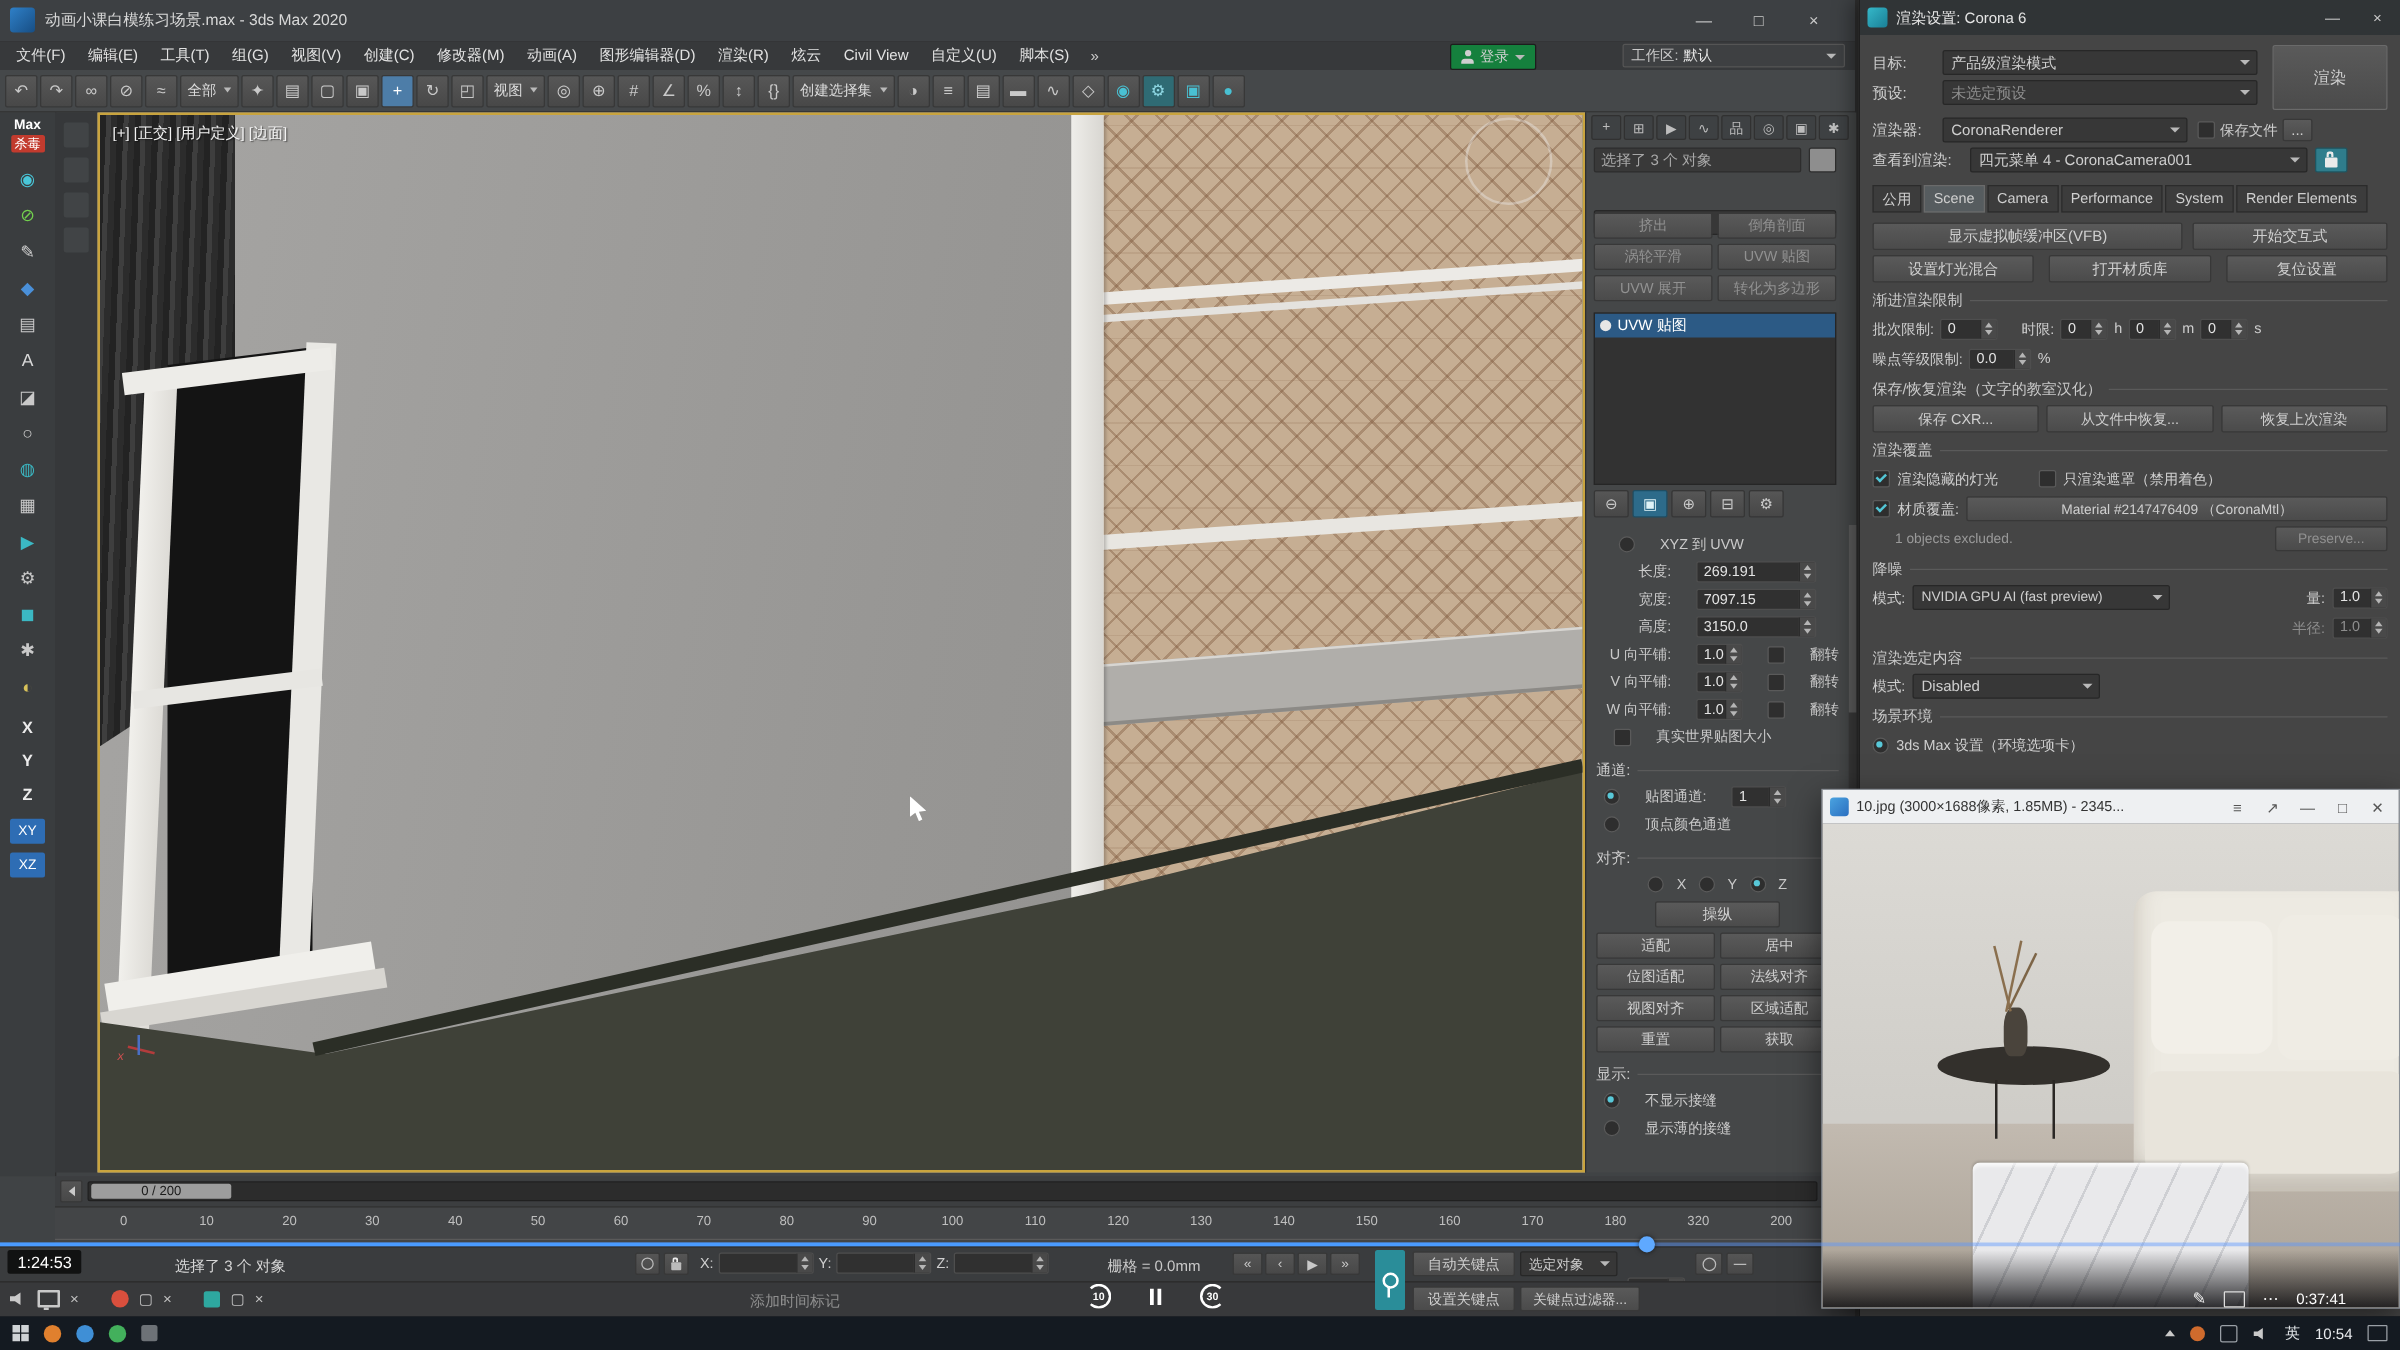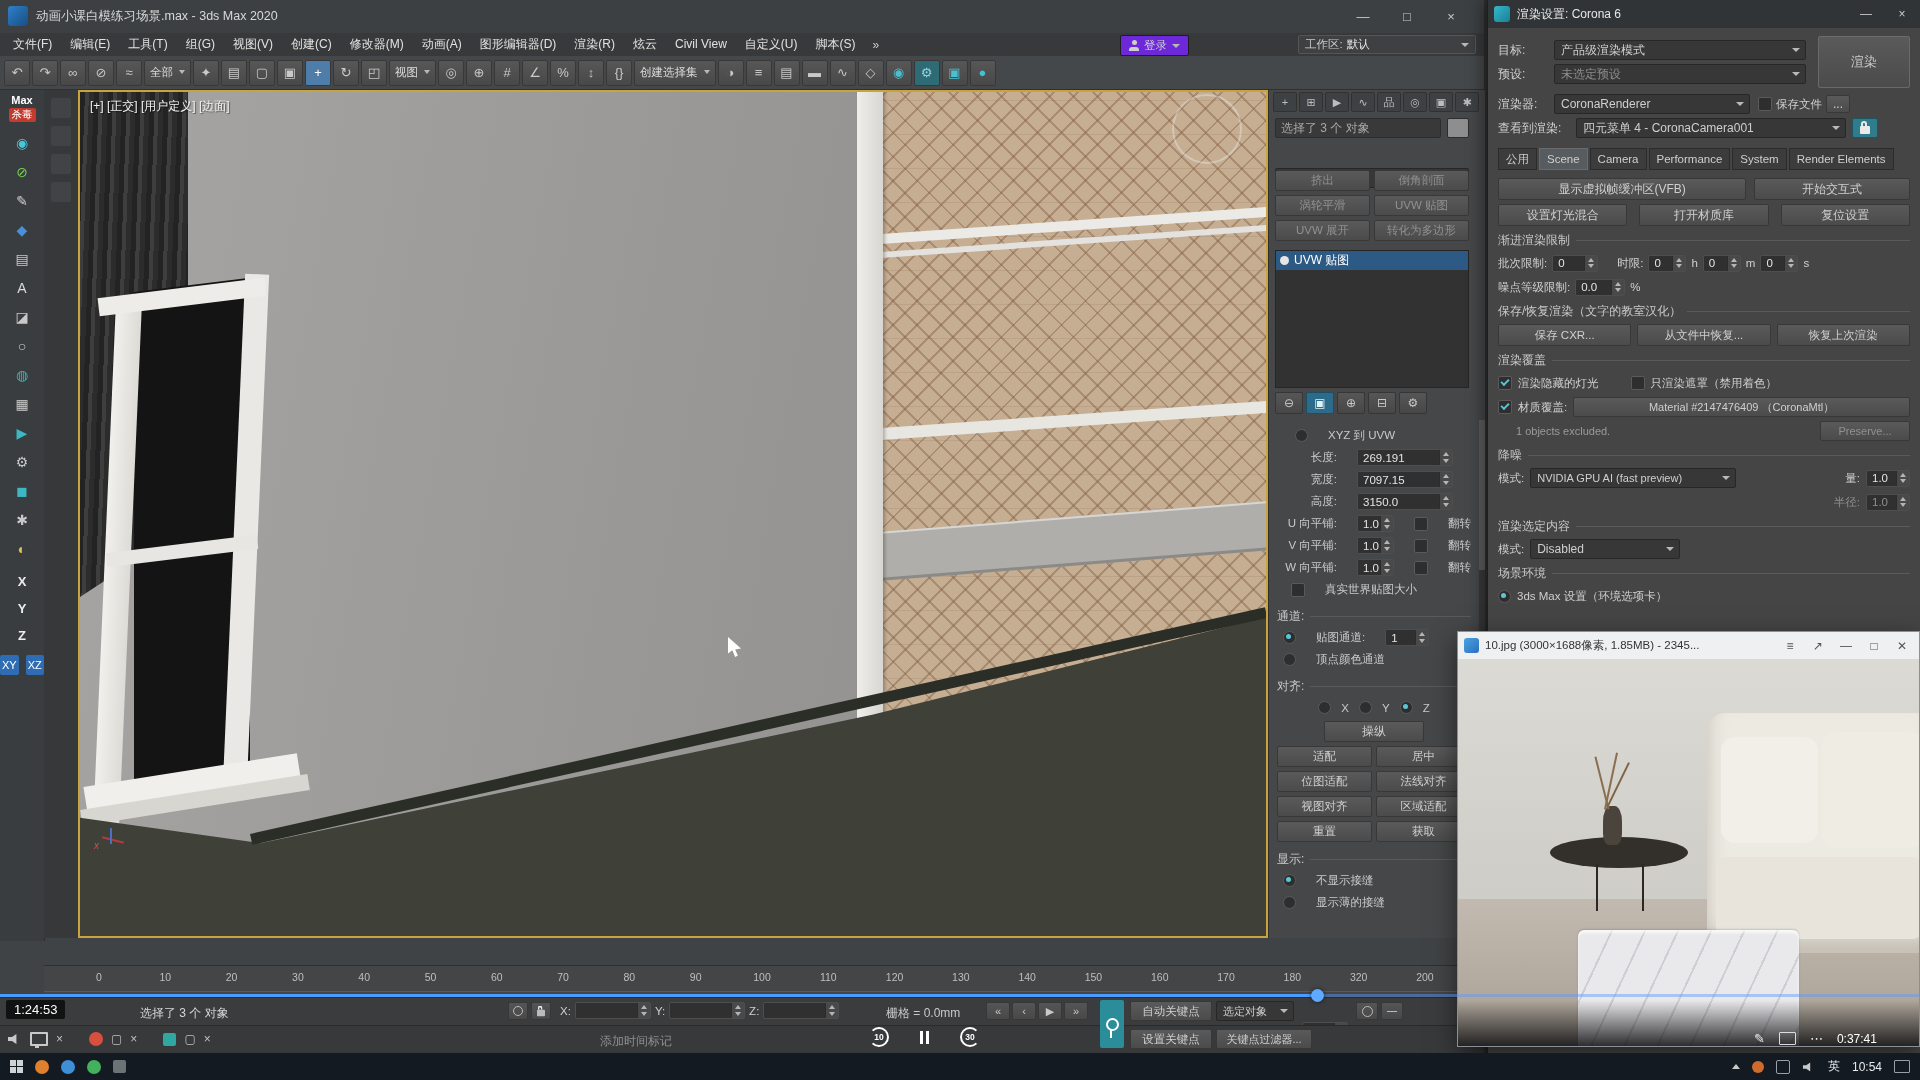--- a/index.html
+++ b/index.html
@@ -127,21 +127,21 @@
           <span class="menu-item">修改器(M)</span>
           <span class="menu-item">动画(A)</span>
           <span class="menu-item">图形编辑器(D)</span>
           <span class="menu-item">渲染(R)</span>
           <span class="menu-item">炫云</span>
           <span class="menu-item">Civil View</span>
           <span class="menu-item">自定义(U)</span>
           <span class="menu-item">脚本(S)</span>
         </div>
       <span style="color:#c9c9c9;padding:0 8px">»</span>
-      <div class="abs flex" style="left:1120px;top:2px;height:19px;background:#6d28d9;border:1px solid #1d1d1d;border-radius:2px;padding:0 8px;gap:5px">
+      <div class="abs flex" style="left:1160px;top:2px;height:19px;background:#15803d;border:1px solid #1d1d1d;border-radius:2px;padding:0 8px;gap:5px">
         <span class="person"></span>
         <span style="font-size:11.5px;color:#d0d0d0">登录</span>
         <span class="dda"></span>
       </div>
       <div class="abs flex" style="left:1298px;top:2px;width:178px;height:19px;border:1px solid #555;background:#3e4042;border-radius:2px;padding:0 6px;gap:4px;box-sizing:border-box">
         <span style="font-size:11.5px;color:#c9c9c9">工作区:</span>
         <span style="font-size:11.5px;color:#e6e6e6">默认</span>
         <span class="dda" style="margin-left:auto"></span>
       </div>
     </div>
@@ -299,21 +299,21 @@
           <span class="lt" style="color: rgb(59, 184, 195);">◼</span>
           <span class="lt" style="color: rgb(201, 201, 201);">✱</span>
           <span class="lt" style="color: rgb(216, 194, 90);">◐</span>
         </div>
       <div style="display:flex;flex-direction:column;align-items:center;gap:12px;margin-top:14px">
 
       <span class="ax">X</span>
           <span class="ax">Y</span>
           <span class="ax">Z</span>
         </div>
-      <div style="display:flex;flex-direction:row;align-items:center;gap:7px;margin-top:12px">
+      <div style="display:flex;flex-direction:column;align-items:center;gap:7px;margin-top:12px">
 
       <span class="pb">XY</span>
           <span class="pb">XZ</span>
         </div>
     </div>
 
     <div class="abs" style="left:44px;top:90px;width:34px;height:848px;background:#36383a;border-right:1px solid #2a2a2a">
       <span class="ghost"></span>
       <span class="ghost"></span>
       <span class="ghost"></span>
@@ -543,20 +543,33 @@
         <div class="prow">
           <span class="radio" style="margin-left:6px"></span>
           <span class="plab2">显示薄的接缝</span>
         </div>
       </div>
       <div class="abs" style="left:210px;top:330px;width:6px;height:518px;background:#3a3a3a">
         <i style="width:6px;height:150px;background:#5d5d5d"></i>
       </div>
     </div>
 
+    <div class="abs" style="left:44px;top:941px;width:1440px;height:24px;background:#3c3e40">
+      <span class="abs mini" style="left:4px;top:3px;width:18px;height:18px">
+          <i class="tri-l"></i>
+        </span>
+      <div class="abs" style="left:26px;top:4px;width:1384px;height:16px;background:#2c2c2c;border:1px solid #202020;border-radius:2px;box-sizing:border-box">
+        <div class="abs" style="left:2px;top:1px;width:112px;height:12px;background:#9d9d9d;border-radius:2px;display:flex;align-items:center;justify-content:center">
+          <span style="color:#1b1b1b;font-size:10.5px">0 / 200</span>
+        </div>
+      </div>
+      <span class="abs mini" style="left:1414px;top:3px;width:18px;height:18px">
+          <i class="tri-r"></i>
+        </span>
+    </div>
 
     <div class="abs" style="left:44px;top:965px;width:1440px;height:32px;background:#434547;border-top:1px solid #2f2f2f">
       <div style="position:absolute;left:40px;right:44px;top:5px;display:flex;justify-content:space-between">
 
       <span class="tick">0</span>
           <span class="tick">10</span>
           <span class="tick">20</span>
           <span class="tick">30</span>
           <span class="tick">40</span>
           <span class="tick">50</span>

